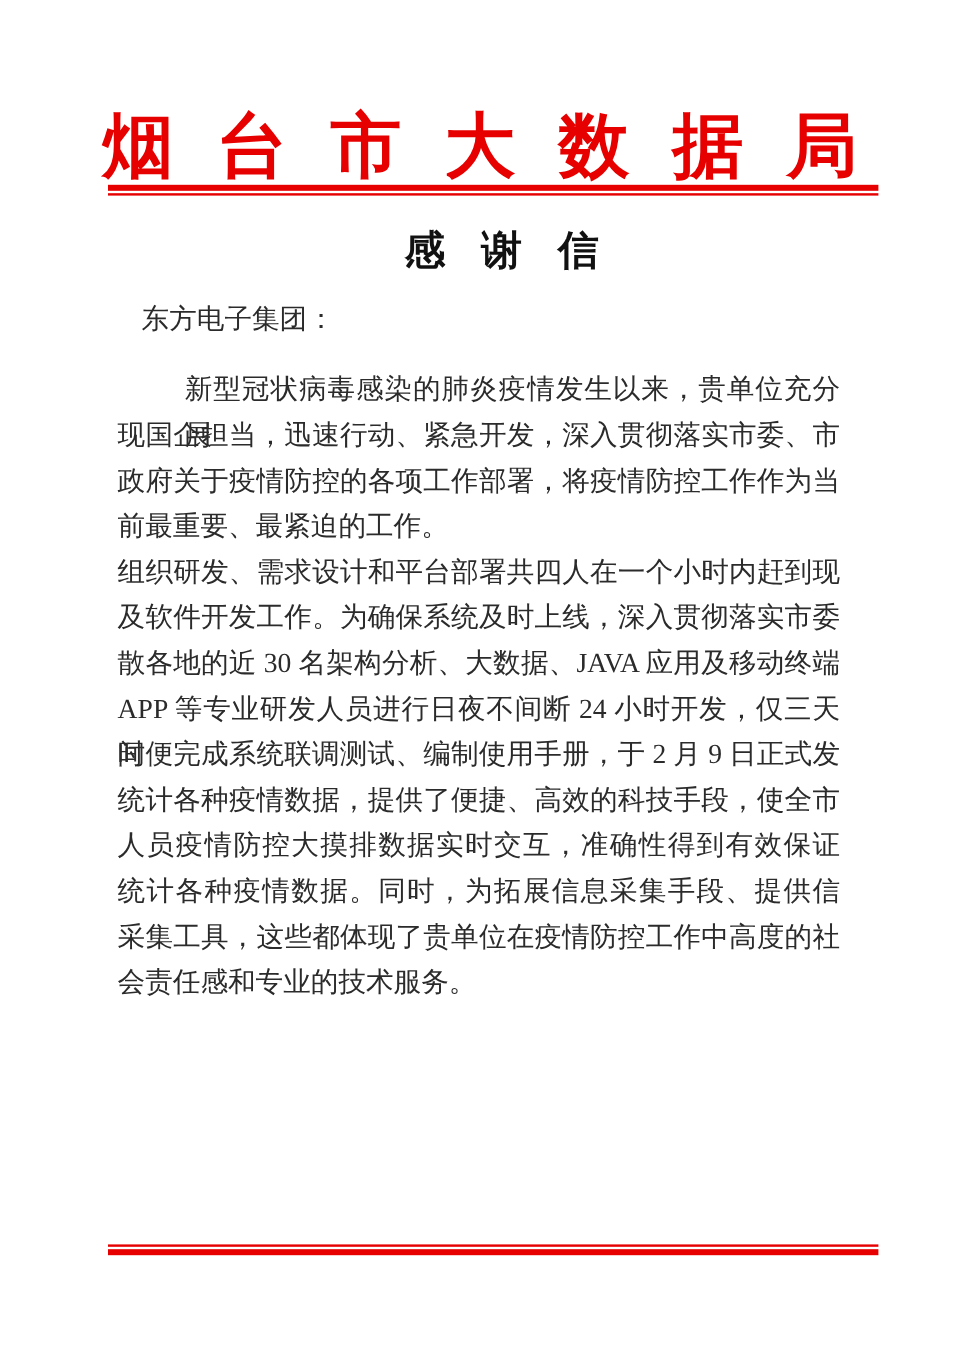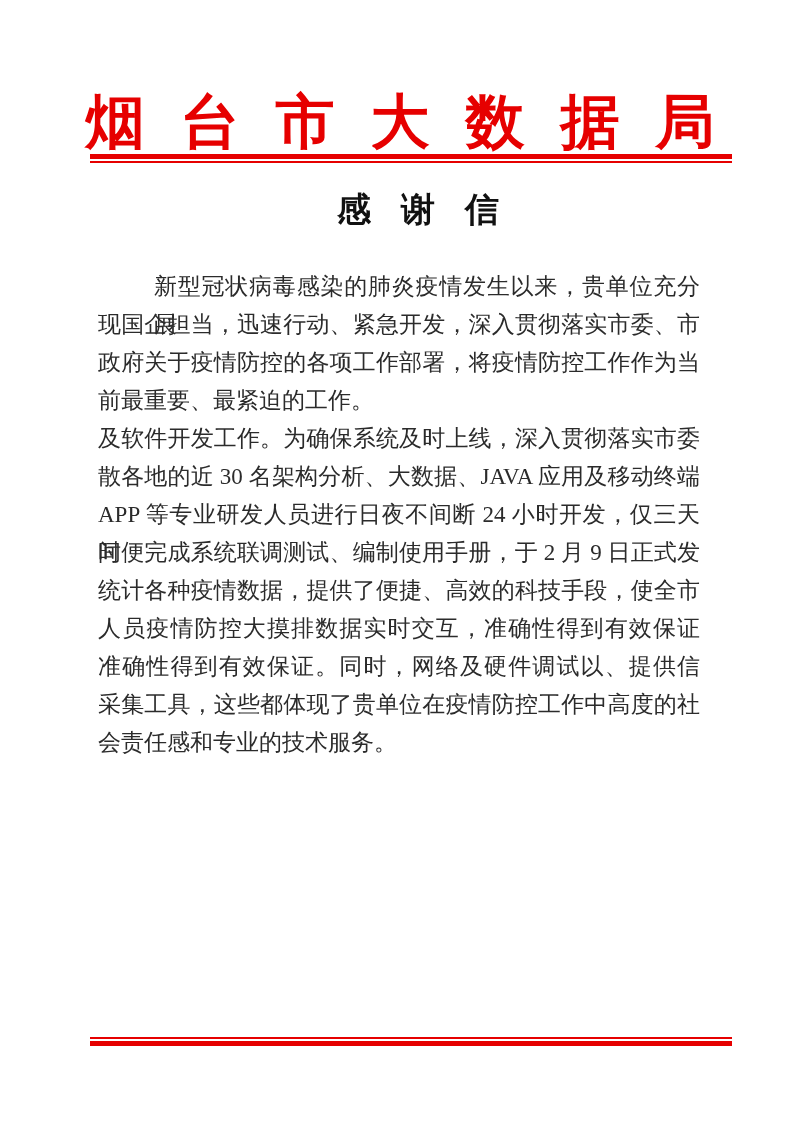--- a/index.html
+++ b/index.html
@@ -84,30 +84,32 @@
 
 <div class="page">
 
   <div class="org-name">烟台市大数据局</div>
 
   <div class="rule rule-top"></div>
 
   <div class="doc-title">感谢信</div>
 
   <div class="body-text">
+      <div class="line hang">东方电子集团：</div>
       <div class="line fill indent">新型冠状病毒感染的肺炎疫情发生以来，贵单位充分展</div>
       <div class="line fill">现国企担当，迅速行动、紧急开发，深入贯彻落实市委、市</div>
       <div class="line fill">政府关于疫情防控的各项工作部署，将疫情防控工作作为当</div>
       <div class="line">前最重要、最紧迫的工作。</div>
+      <div class="line fill">组织研发、需求设计和平台部署共四人在一个小时内赶到现</div>
       <div class="line fill">及软件开发工作。为确保系统及时上线，深入贯彻落实市委</div>
       <div class="line fill">散各地的近 30 名架构分析、大数据、JAVA 应用及移动终端</div>
       <div class="line fill">APP 等专业研发人员进行日夜不间断 24 小时开发，仅三天时</div>
       <div class="line fill">间便完成系统联调测试、编制使用手册，于 2 月 9 日正式发</div>
       <div class="line fill">统计各种疫情数据，提供了便捷、高效的科技手段，使全市</div>
       <div class="line fill">人员疫情防控大摸排数据实时交互，准确性得到有效保证</div>
-      <div class="line fill">准确性得到有效保证。同时，网络及硬件调试以、提供信</div>
+      <div class="line fill">统计各种疫情数据。同时，为拓展信息采集手段、提供信</div>
       <div class="line fill">采集工具，这些都体现了贵单位在疫情防控工作中高度的社</div>
       <div class="line">会责任感和专业的技术服务。</div>
     </div>
 
   <div class="rule rule-bottom"></div>
 
 </div>
 
 </body></html>

